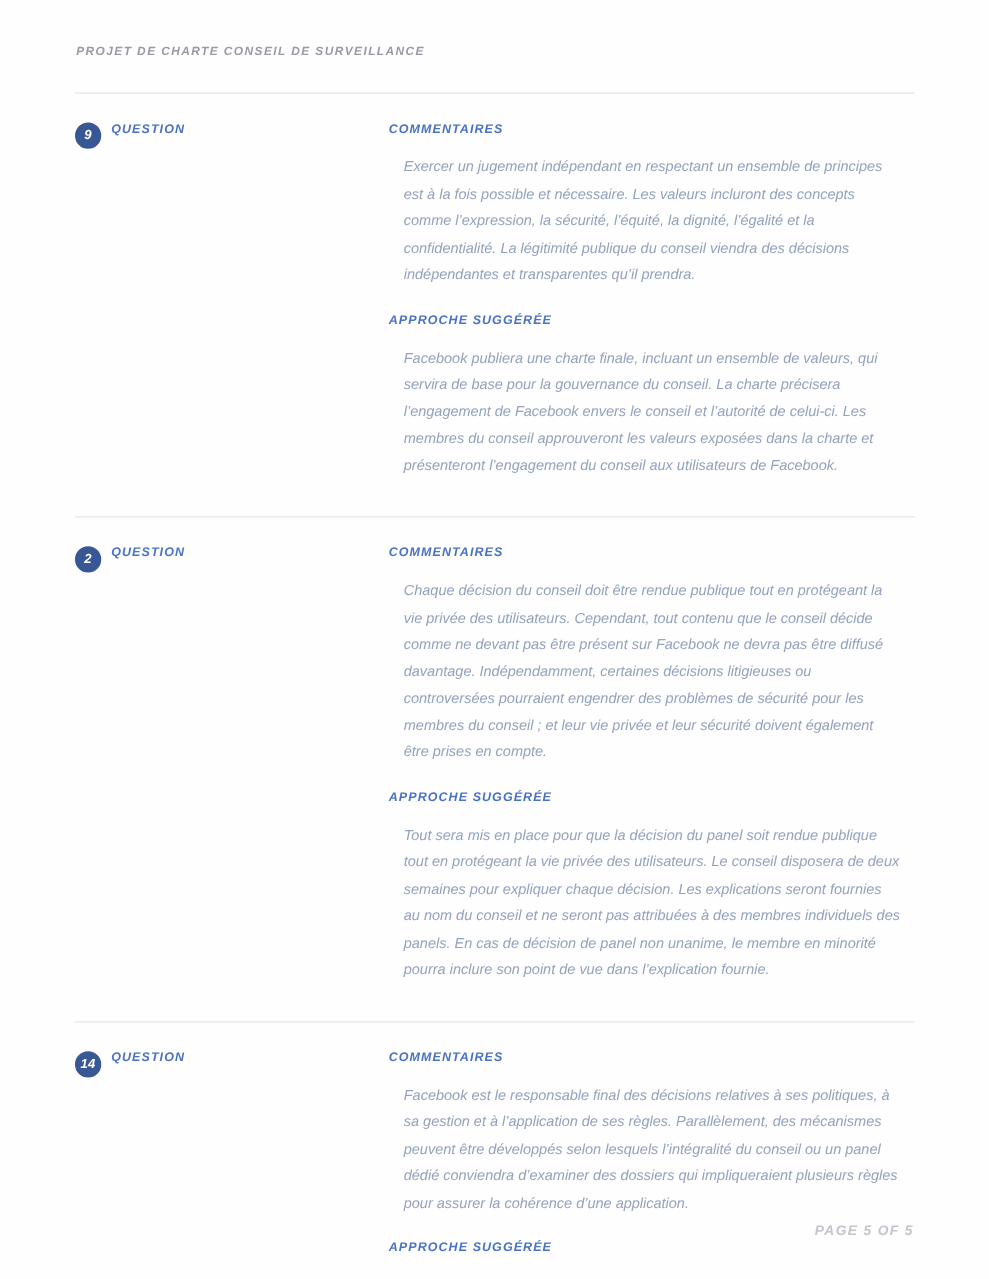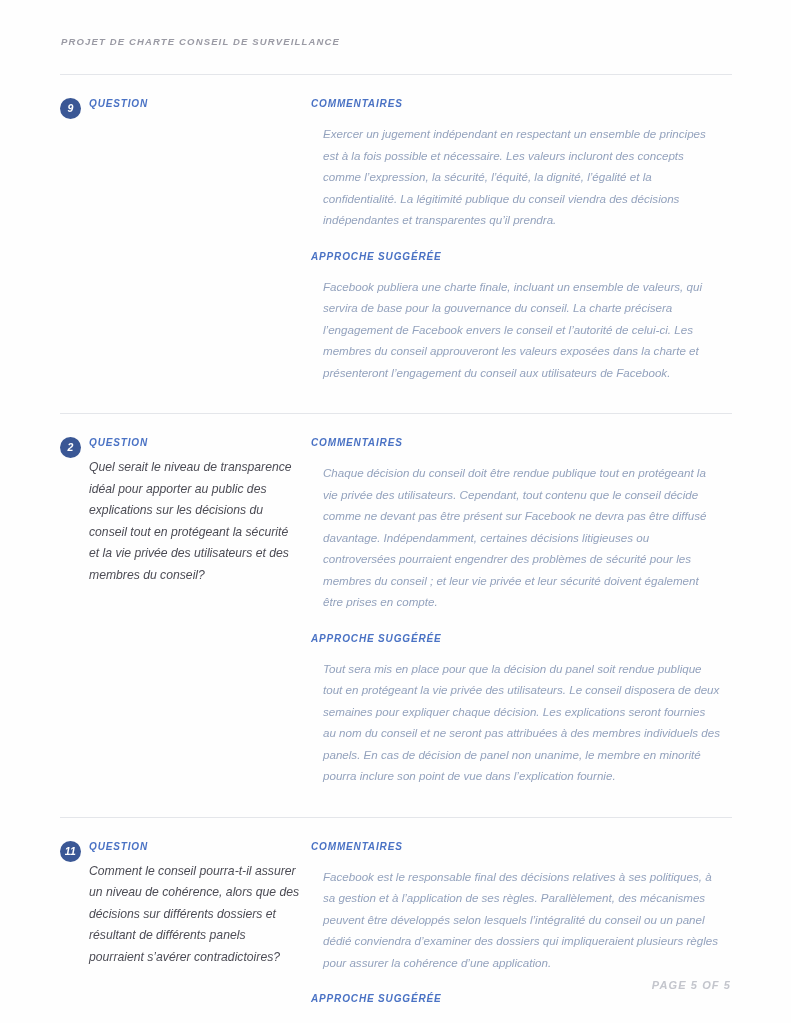--- a/index.html
+++ b/index.html
@@ -170,38 +170,36 @@
         <p class="body-text">Facebook publiera une charte finale, incluant un ensemble de valeurs, qui servira de base pour la gouvernance du conseil. La charte précisera l’engagement de Facebook envers le conseil et l’autorité de celui-ci. Les membres du conseil approuveront les valeurs exposées dans la charte et présenteront l’engagement du conseil aux utilisateurs de Facebook.</p>
       </div>
     </div>
 
     <div class="divider"></div>
     <div class="qa-block">
       <div class="col-left">
         <div class="badge">2</div>
         <div class="left-inner">
           <div class="label-question">QUESTION</div>
-          <p class="question-text">Quel serait le niveau de transparence idéal pour apporter au public des explications sur les décisions du conseil tout en protégeant la sécurité et la vie privée des utilisateurs et des membres du conseil?</p>
         </div>
       </div>
       <div class="col-right">
         <div class="label-section">COMMENTAIRES</div>
         <p class="body-text">Chaque décision du conseil doit être rendue publique tout en protégeant la vie privée des utilisateurs. Cependant, tout contenu que le conseil décide comme ne devant pas être présent sur Facebook ne devra pas être diffusé davantage. Indépendamment, certaines décisions litigieuses ou controversées pourraient engendrer des problèmes de sécurité pour les membres du conseil ; et leur vie privée et leur sécurité doivent également être prises en compte.</p>
         <div class="label-section second">APPROCHE SUGGÉRÉE</div>
         <p class="body-text">Tout sera mis en place pour que la décision du panel soit rendue publique tout en protégeant la vie privée des utilisateurs. Le conseil disposera de deux semaines pour expliquer chaque décision. Les explications seront fournies au nom du conseil et ne seront pas attribuées à des membres individuels des panels. En cas de décision de panel non unanime, le membre en minorité pourra inclure son point de vue dans l’explication fournie.</p>
       </div>
     </div>
 
     <div class="divider"></div>
     <div class="qa-block">
       <div class="col-left">
-        <div class="badge">11</div>
+        <div class="badge">14</div>
         <div class="left-inner">
           <div class="label-question">QUESTION</div>
-          <p class="question-text">Comment le conseil pourra-t-il assurer un niveau de cohérence, alors que des décisions sur différents dossiers et résultant de différents panels pourraient s’avérer contradictoires?</p>
         </div>
       </div>
       <div class="col-right">
         <div class="label-section">COMMENTAIRES</div>
         <p class="body-text">Facebook est le responsable final des décisions relatives à ses politiques, à sa gestion et à l’application de ses règles. Parallèlement, des mécanismes peuvent être développés selon lesquels l’intégralité du conseil ou un panel dédié conviendra d’examiner des dossiers qui impliqueraient plusieurs règles pour assurer la cohérence d’une application.</p>
         <div class="label-section second">APPROCHE SUGGÉRÉE</div>
         <p class="body-text">Chaque panel en charge des décisions s’assurera de la cohérence avec les opinions précédemment publiées avant de finaliser sa décision. D’autres membres du conseil auront également la possibilité d’examiner la décision du panel pour s’assurer de la cohésion et de la cohérence de celle-ci.</p>
       </div>
     </div>
 

